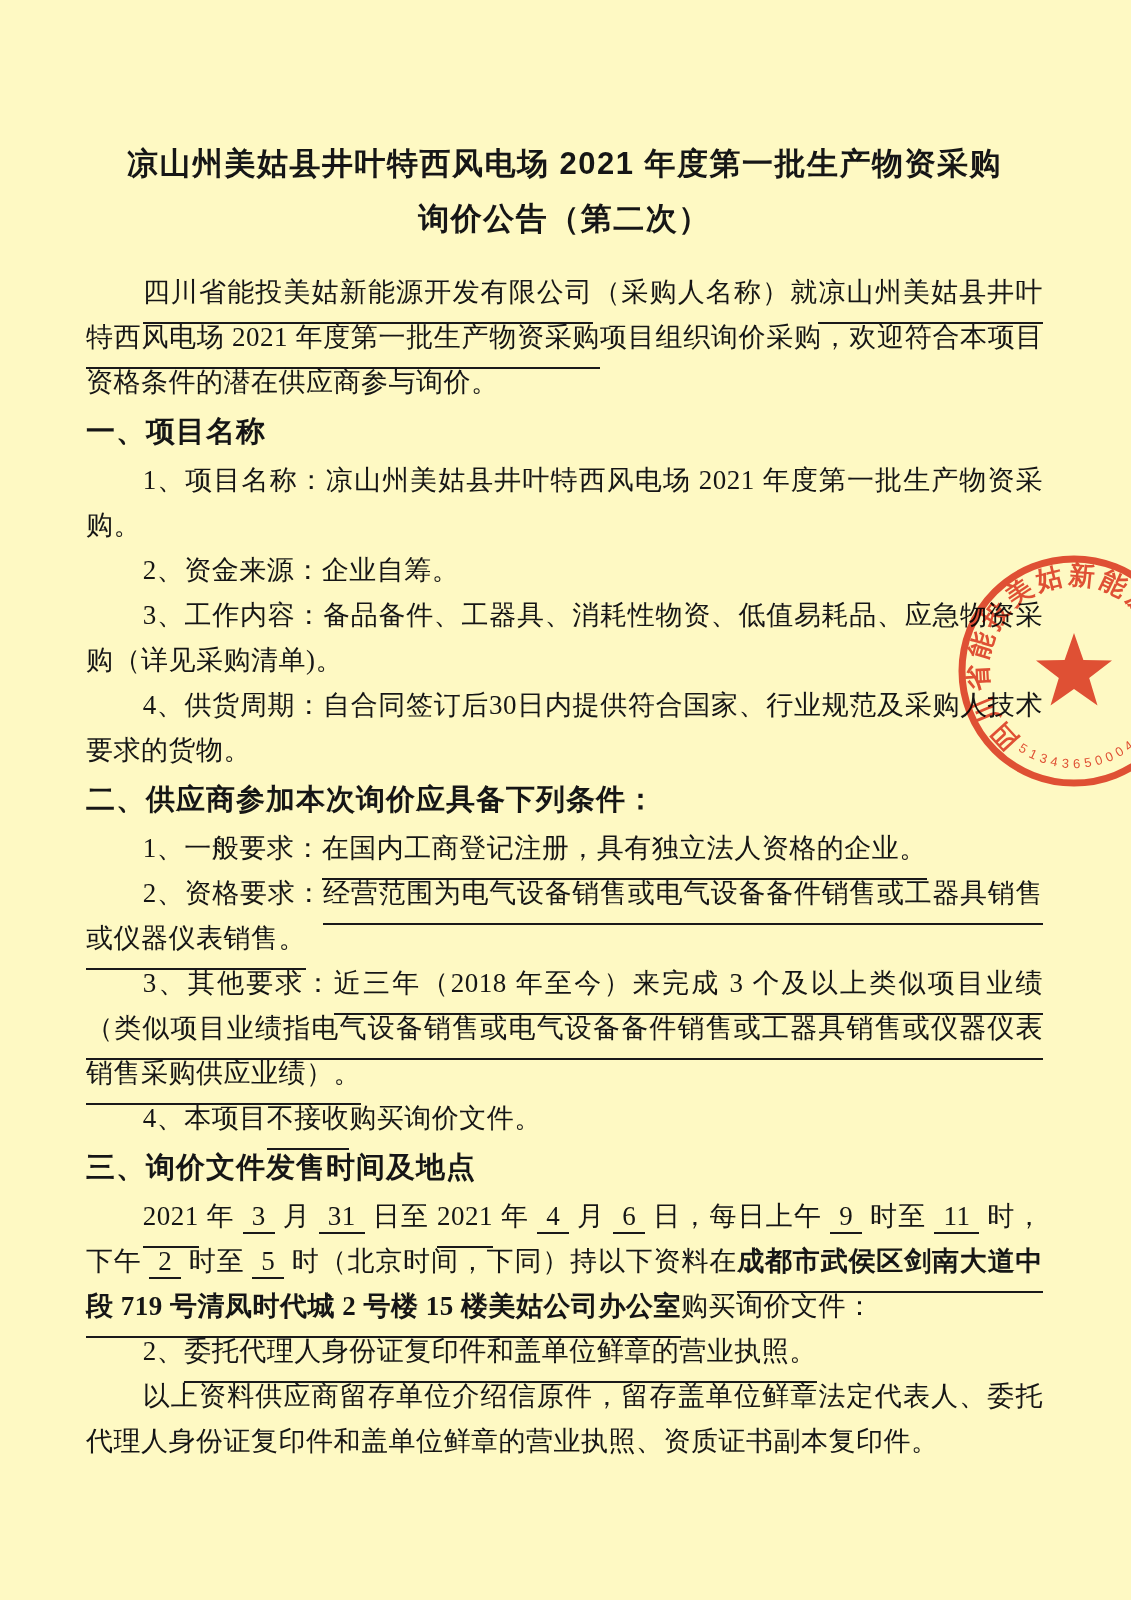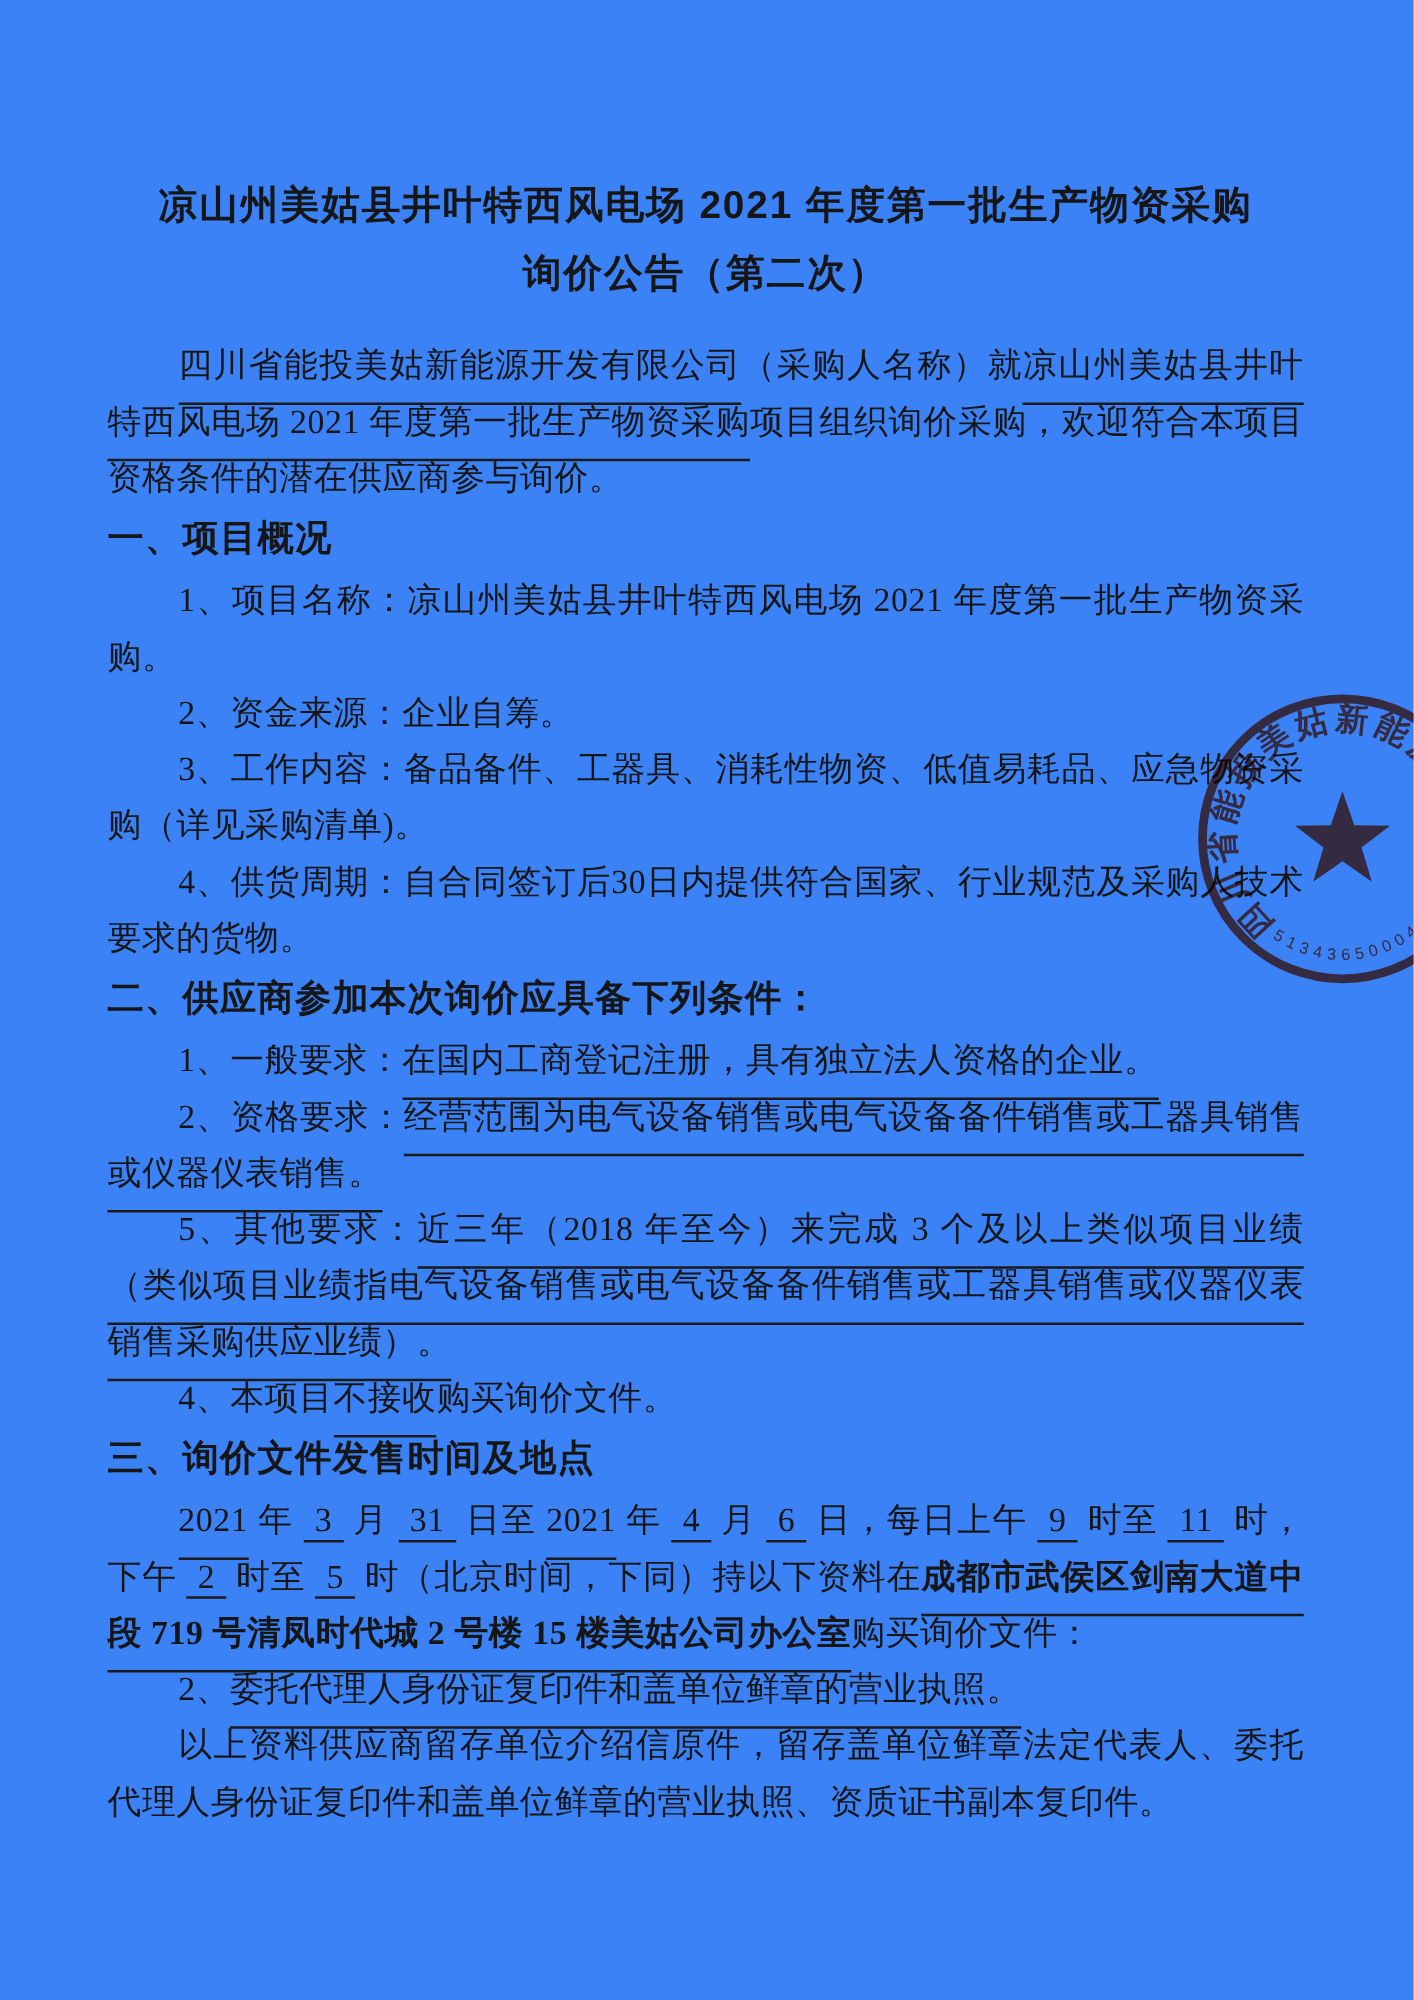--- a/index.html
+++ b/index.html
@@ -7,21 +7,21 @@
   body {
     width: 1131px; height: 1600px;
     background: #ffffff;
     font-family: "Liberation Serif", serif;
     color: #161616;
   }
   .page {
     position: relative;
     width: 1131px; height: 1600px;
     overflow: hidden;
-    background: #3b82f6;
+    background: #fef9c3;
   }
   .doc {
     position: absolute;
     left: 86px; top: 136px;
     width: 957px;
     font-size: 27px;
     line-height: 45px;
     letter-spacing: 0.5px;
     text-align: justify;
   }
@@ -68,30 +68,30 @@
 <div class="page">
   <div class="doc">
 
     <div class="title">
       <div>凉山州美姑县井叶特西风电场 2021 年度第一批生产物资采购</div>
       <div>询价公告（第二次）</div>
     </div>
 
     <p><span class="u">四川省能投美姑新能源开发有限公司</span><span>（采购人名称）就</span><span class="u">凉山州美姑县井叶特西风电场 2021 年度第一批生产物资采购</span><span>项目组织询价采购，欢迎符合本项目资格条件的潜在供应商参与询价。</span></p>
 
-    <h2>一、项目概况</h2>
+    <h2>一、项目名称</h2>
     <p>1、项目名称：凉山州美姑县井叶特西风电场 2021 年度第一批生产物资采购。</p>
     <p>2、资金来源：企业自筹。</p>
     <p>3、工作内容：备品备件、工器具、消耗性物资、低值易耗品、应急物资采购（详见采购清单)。</p>
     <p>4、供货周期：自合同签订后30日内提供符合国家、行业规范及采购人技术要求的货物。</p>
 
     <h2>二、供应商参加本次询价应具备下列条件：</h2>
     <p><span>1、一般要求：</span><span class="u">在国内工商登记注册，具有独立法人资格的企业。</span></p>
     <p><span>2、资格要求：</span><span class="u">经营范围为电气设备销售或电气设备备件销售或工器具销售或仪器仪表销售。</span></p>
-    <p><span>5、其他要求：</span><span class="u">近三年（2018 年至今）来完成 3 个及以上类似项目业绩（类似项目业绩指电气设备销售或电气设备备件销售或工器具销售或仪器仪表销售采购供应业绩）。</span></p>
+    <p><span>3、其他要求：</span><span class="u">近三年（2018 年至今）来完成 3 个及以上类似项目业绩（类似项目业绩指电气设备销售或电气设备备件销售或工器具销售或仪器仪表销售采购供应业绩）。</span></p>
     <p><span>4、本项目</span><span class="u">不接收</span><span>购买询价文件。</span></p>
 
     <h2>三、询价文件发售时间及地点</h2>
     <p><span class="u">2021</span><span> 年 </span><span class="blank">3</span><span> 月 </span><span class="blank">31</span><span> 日至 </span><span class="u">2021</span><span> 年 </span><span class="blank">4</span><span> 月 </span><span class="blank">6</span><span> 日，每日上午 </span><span class="blank">9</span><span> 时至 </span><span class="blank">11</span><span> 时，下午 </span><span class="blank">2</span><span> 时至 </span><span class="blank">5</span><span> 时（北京时间，下同）持以下资料在</span><span class="b u">成都市武侯区剑南大道中段 719 号清凤时代城 2 号楼 15 楼美姑公司办公室</span><span>购买询价文件：</span></p>
 
     <p><span>2、</span><span class="u">委托代理人身份证复印件和盖单位鲜章的营业执照。</span></p>
     <p>以上资料供应商留存单位介绍信原件，留存盖单位鲜章法定代表人、委托代理人身份证复印件和盖单位鲜章的营业执照、资质证书副本复印件。</p>
 
   </div>
 

